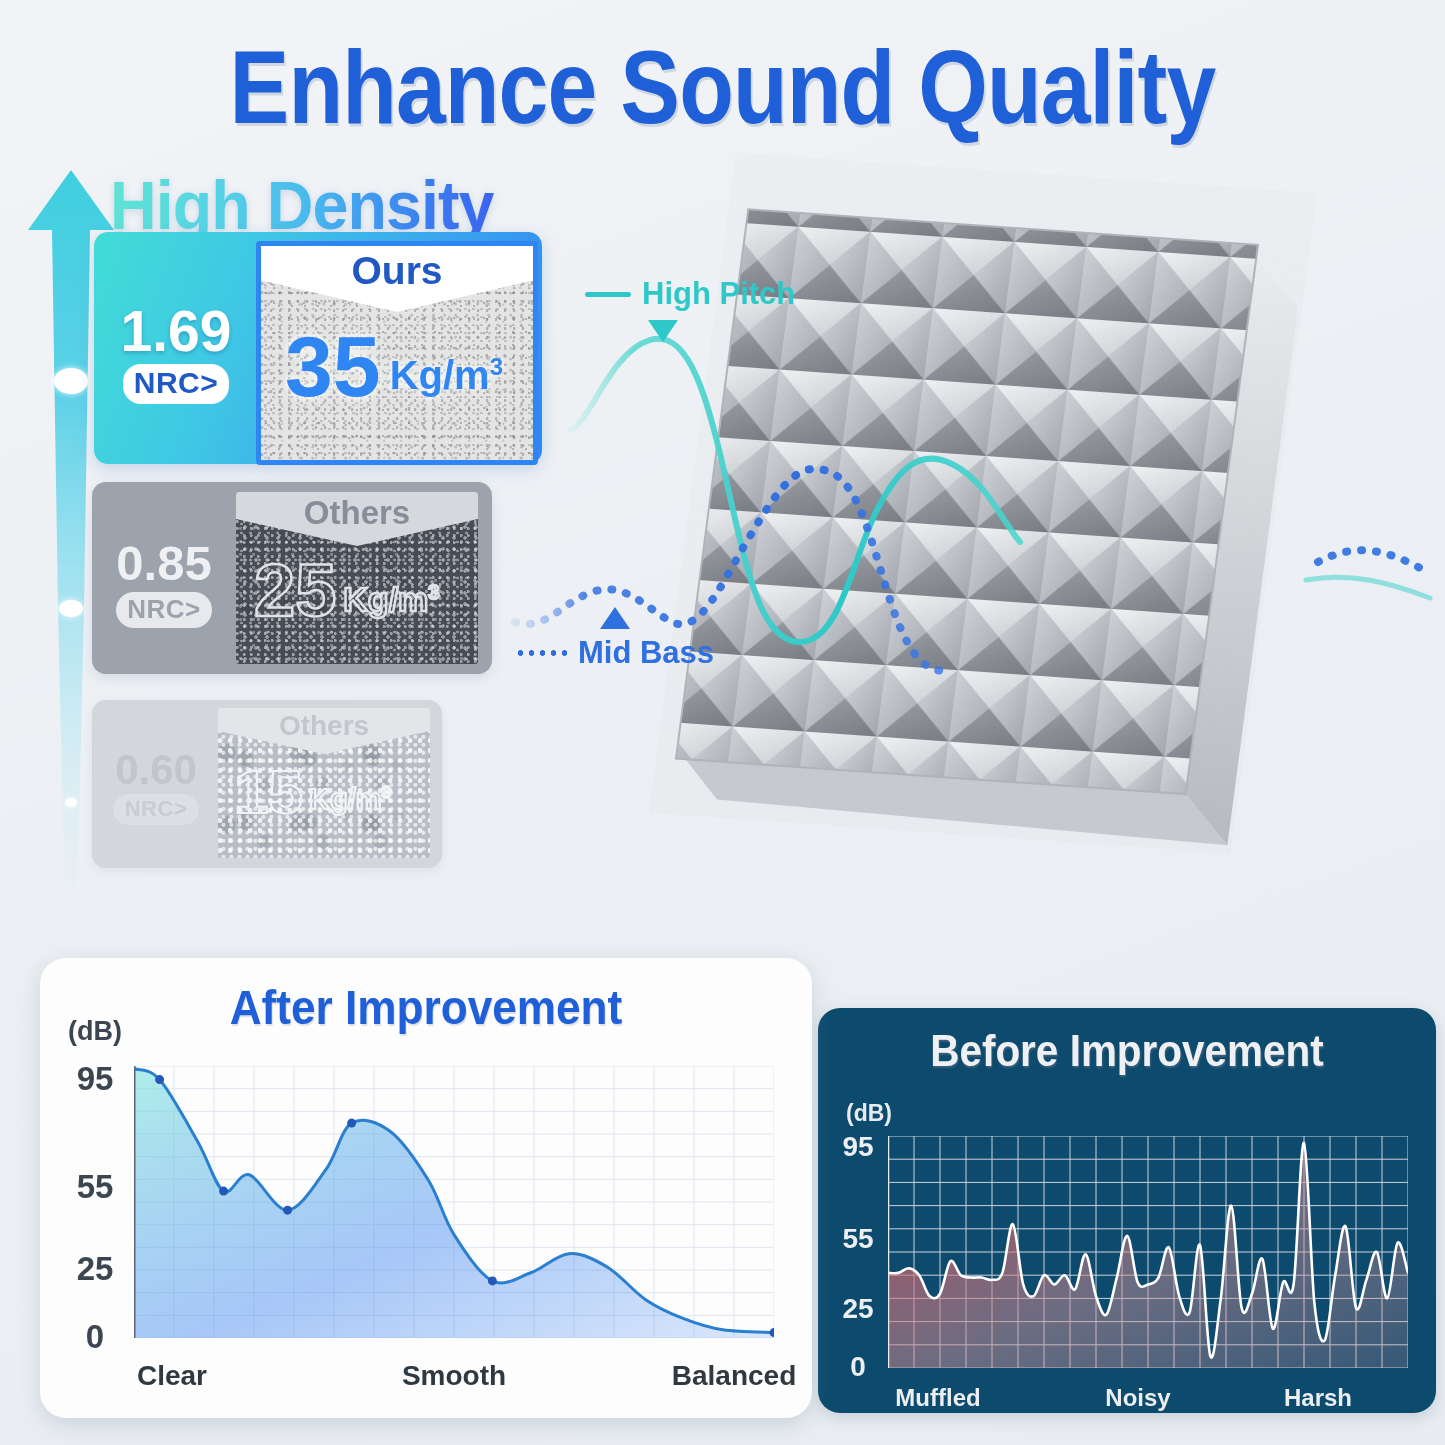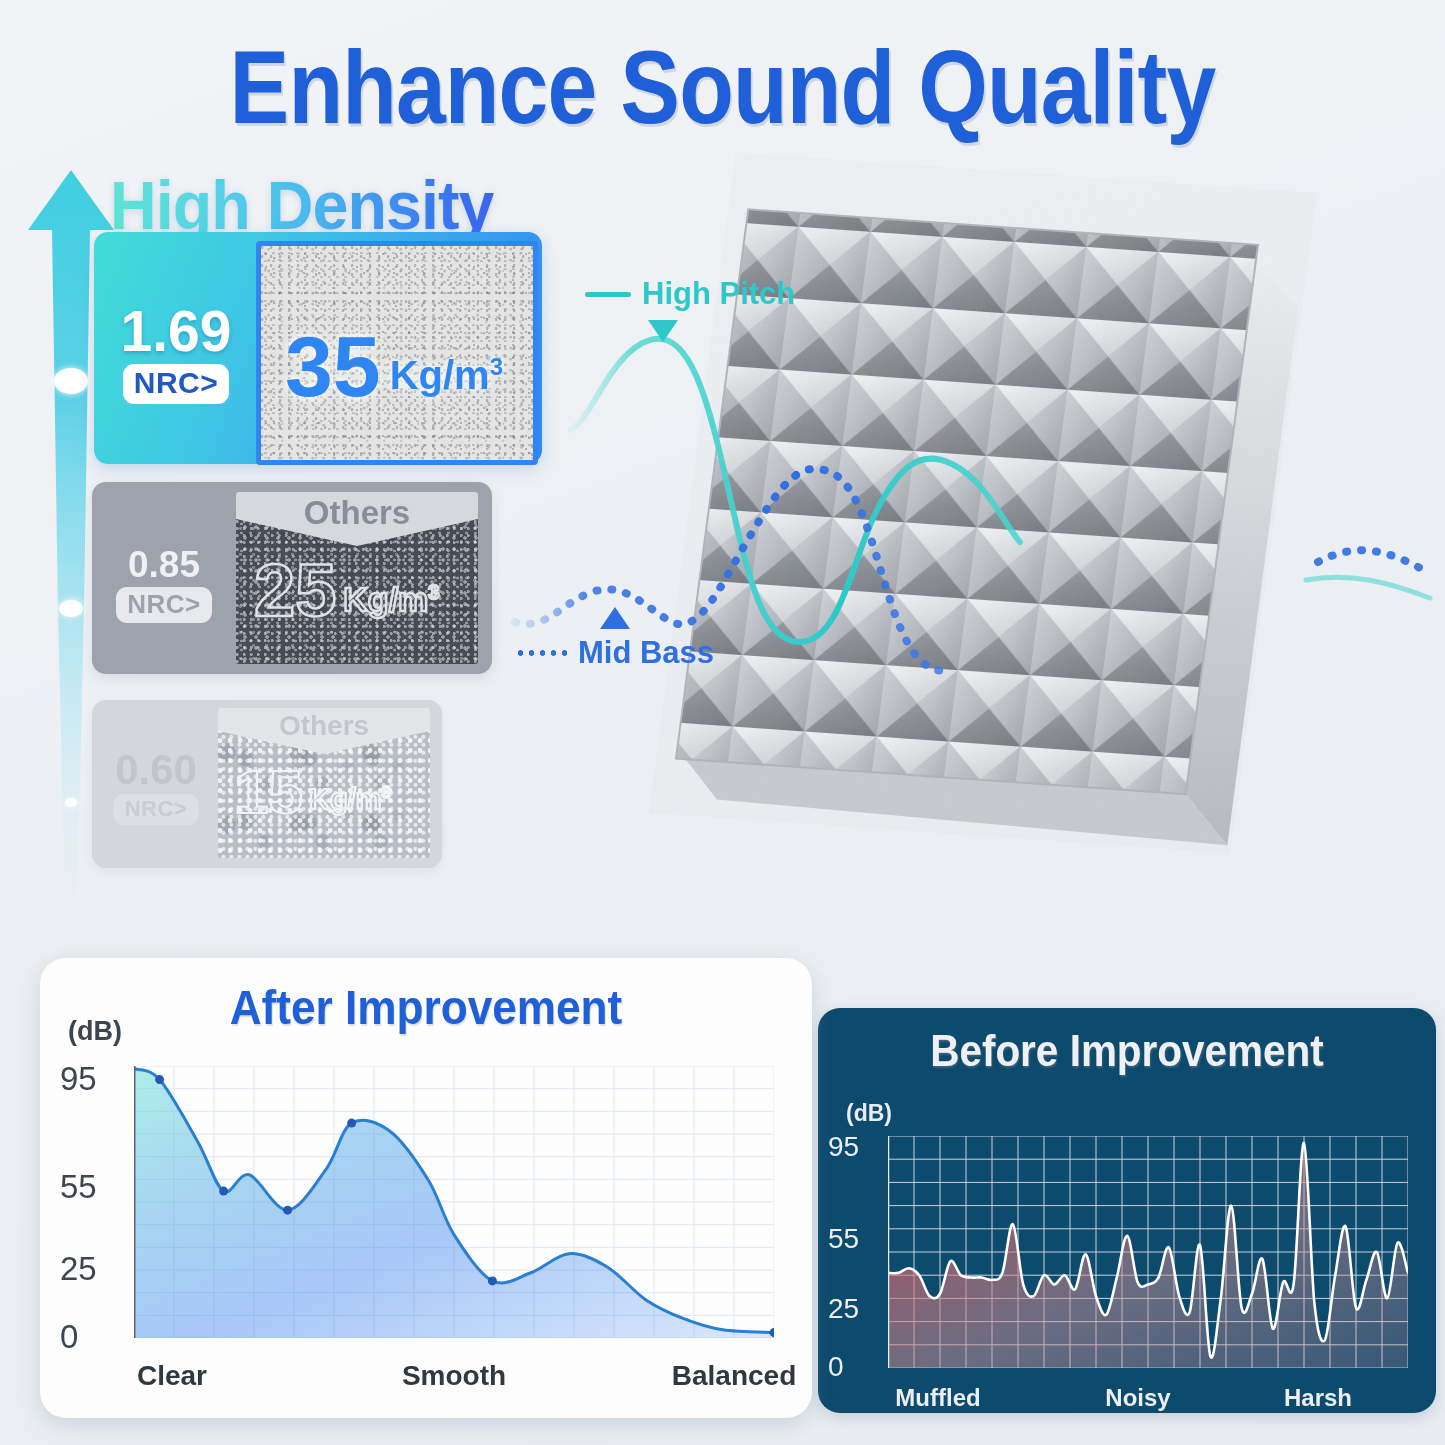--- a/index.html
+++ b/index.html
@@ -41,21 +41,21 @@
     background:linear-gradient(95deg,#5fe3d2 0%,#57d8e2 22%,#49b9ee 52%,#3a7ef0 82%,#3b63ee 100%);
     -webkit-background-clip:text;background-clip:text;color:transparent;
     white-space:nowrap;letter-spacing:-1px;
     filter:drop-shadow(0 2px 4px rgba(160,185,215,.5));
   }
 
   
   .dcard{position:absolute;border-radius:14px;display:block;}
   .dcard .nrc-block{position:absolute;display:flex;flex-direction:column;align-items:center;}
   .dcard .nrc-val{font-weight:bold;line-height:.95;font-family:"Liberation Sans",sans-serif;}
-  .dcard .nrc-badge{font-weight:bold;border-radius:11px;text-align:center;
+  .dcard .nrc-badge{font-weight:bold;border-radius:18px;text-align:center;
      font-family:"Liberation Sans",sans-serif;letter-spacing:.5px;}
   .swatch{position:absolute;overflow:hidden;}
   .banner{position:absolute;left:0;top:0;width:100%;}
   .banner .lbl{position:absolute;left:0;top:0;width:100%;text-align:center;
     font-weight:bold;font-family:"Liberation Sans",sans-serif;}
   .dens-val{position:absolute;display:flex;align-items:flex-end;font-weight:bold;
     font-family:"Liberation Sans",sans-serif;line-height:.9;}
 
   
   #card-ours{left:94px;top:232px;width:448px;height:232px;
@@ -83,21 +83,21 @@
   #card-ours .dens-val{left:24px;top:82px;color:#2f86f2;
     text-shadow:0 0 6px rgba(255,255,255,.95),0 0 12px rgba(255,255,255,.8);}
   #card-ours .dens-val .big{font-size:86px;}
   #card-ours .dens-val .unit{font-size:40px;padding-bottom:12px;padding-left:9px;}
   #card-ours .dens-val .sup{font-size:24px;vertical-align:super;}
 
   
   #card-o2{left:92px;top:482px;width:400px;height:192px;background:#9ca3ad;
     box-shadow:0 4px 12px rgba(130,145,170,.22);}
   #card-o2 .nrc-block{left:14px;top:58px;width:116px;}
-  #card-o2 .nrc-val{font-size:37px;color:#eef0f3;margin-top:7px;}
+  #card-o2 .nrc-val{font-size:49px;color:#eef0f3;}
   #card-o2 .nrc-badge{margin-top:5px;width:96px;font-size:26px;color:#9ca3ad;
     background:#e7e9ec;padding:2px 0 3px;}
   #card-o2 .swatch{left:144px;top:10px;width:242px;height:172px;border-radius:3px;
     background:
       radial-gradient(circle at 15% 22%, rgba(230,232,236,.55) 0 1.4px, transparent 1.9px),
       radial-gradient(circle at 62% 55%, rgba(215,220,226,.5) 0 1.2px, transparent 1.7px),
       radial-gradient(circle at 82% 18%, rgba(240,242,246,.5) 0 1.5px, transparent 2px),
       radial-gradient(circle at 35% 80%, rgba(200,206,214,.45) 0 1.3px, transparent 1.8px),
       radial-gradient(circle at 48% 35%, rgba(70,74,82,.6) 0 5px, transparent 7px),
       radial-gradient(circle at 18% 68%, rgba(62,66,74,.55) 0 6px, transparent 8px),
@@ -161,21 +161,21 @@
 
   .chart-title{position:absolute;font-weight:bold;white-space:nowrap;
     font-family:"Liberation Sans",sans-serif;}
   #title-after{left:0;top:22px;width:100%;text-align:center;font-size:48px;color:#1f5fd8;
     transform:scaleX(0.92);text-shadow:1px 2px 0 rgba(150,165,190,.3);}
   #title-before{left:0;top:18px;width:100%;text-align:center;font-size:44px;color:#eef0f3;
     transform:scaleX(0.92);text-shadow:1px 2px 2px rgba(110,120,135,.5);}
 
   .ax-unit{position:absolute;font-weight:bold;font-size:27px;
     font-family:"Liberation Sans",sans-serif;}
-  .ytick{position:absolute;font-weight:normal;text-align:left;
+  .ytick{position:absolute;font-weight:bold;text-align:center;
     font-family:"Liberation Sans",sans-serif;}
   .xtick{position:absolute;font-weight:bold;text-align:center;
     font-family:"Liberation Sans",sans-serif;}
 
   #panel-after .ax-unit{left:28px;top:58px;color:#3c4650;}
   #panel-after .ytick{font-size:33px;color:#3c4650;width:70px;}
   #panel-after .xtick{font-size:28px;color:#2f3942;width:200px;}
   #panel-before .ax-unit{left:28px;top:92px;color:#e9ebee;font-size:23px;}
   #panel-before .ytick{font-size:28px;color:#edeff2;width:60px;}
   #panel-before .xtick{font-size:24px;color:#eceef1;width:180px;}
@@ -293,20 +293,23 @@
   <span class="leg-dotted"></span>
   <span>Mid Bass</span>
 </div>
 
 <div class="dcard" id="card-ours">
   <div class="nrc-block">
     <div class="nrc-val">1.69</div>
     <div class="nrc-badge">NRC&gt;</div>
   </div>
   <div class="swatch">
+    <div class="banner">
+      <div class="lbl">Ours</div>
+    </div>
     <div class="dens-val">
       <span class="big">35</span>
       <span class="unit"><span>Kg/m</span><span class="sup">3</span></span>
     </div>
   </div>
 </div>
 
 <div class="dcard" id="card-o2">
   <div class="nrc-block">
     <div class="nrc-val">0.85</div>

